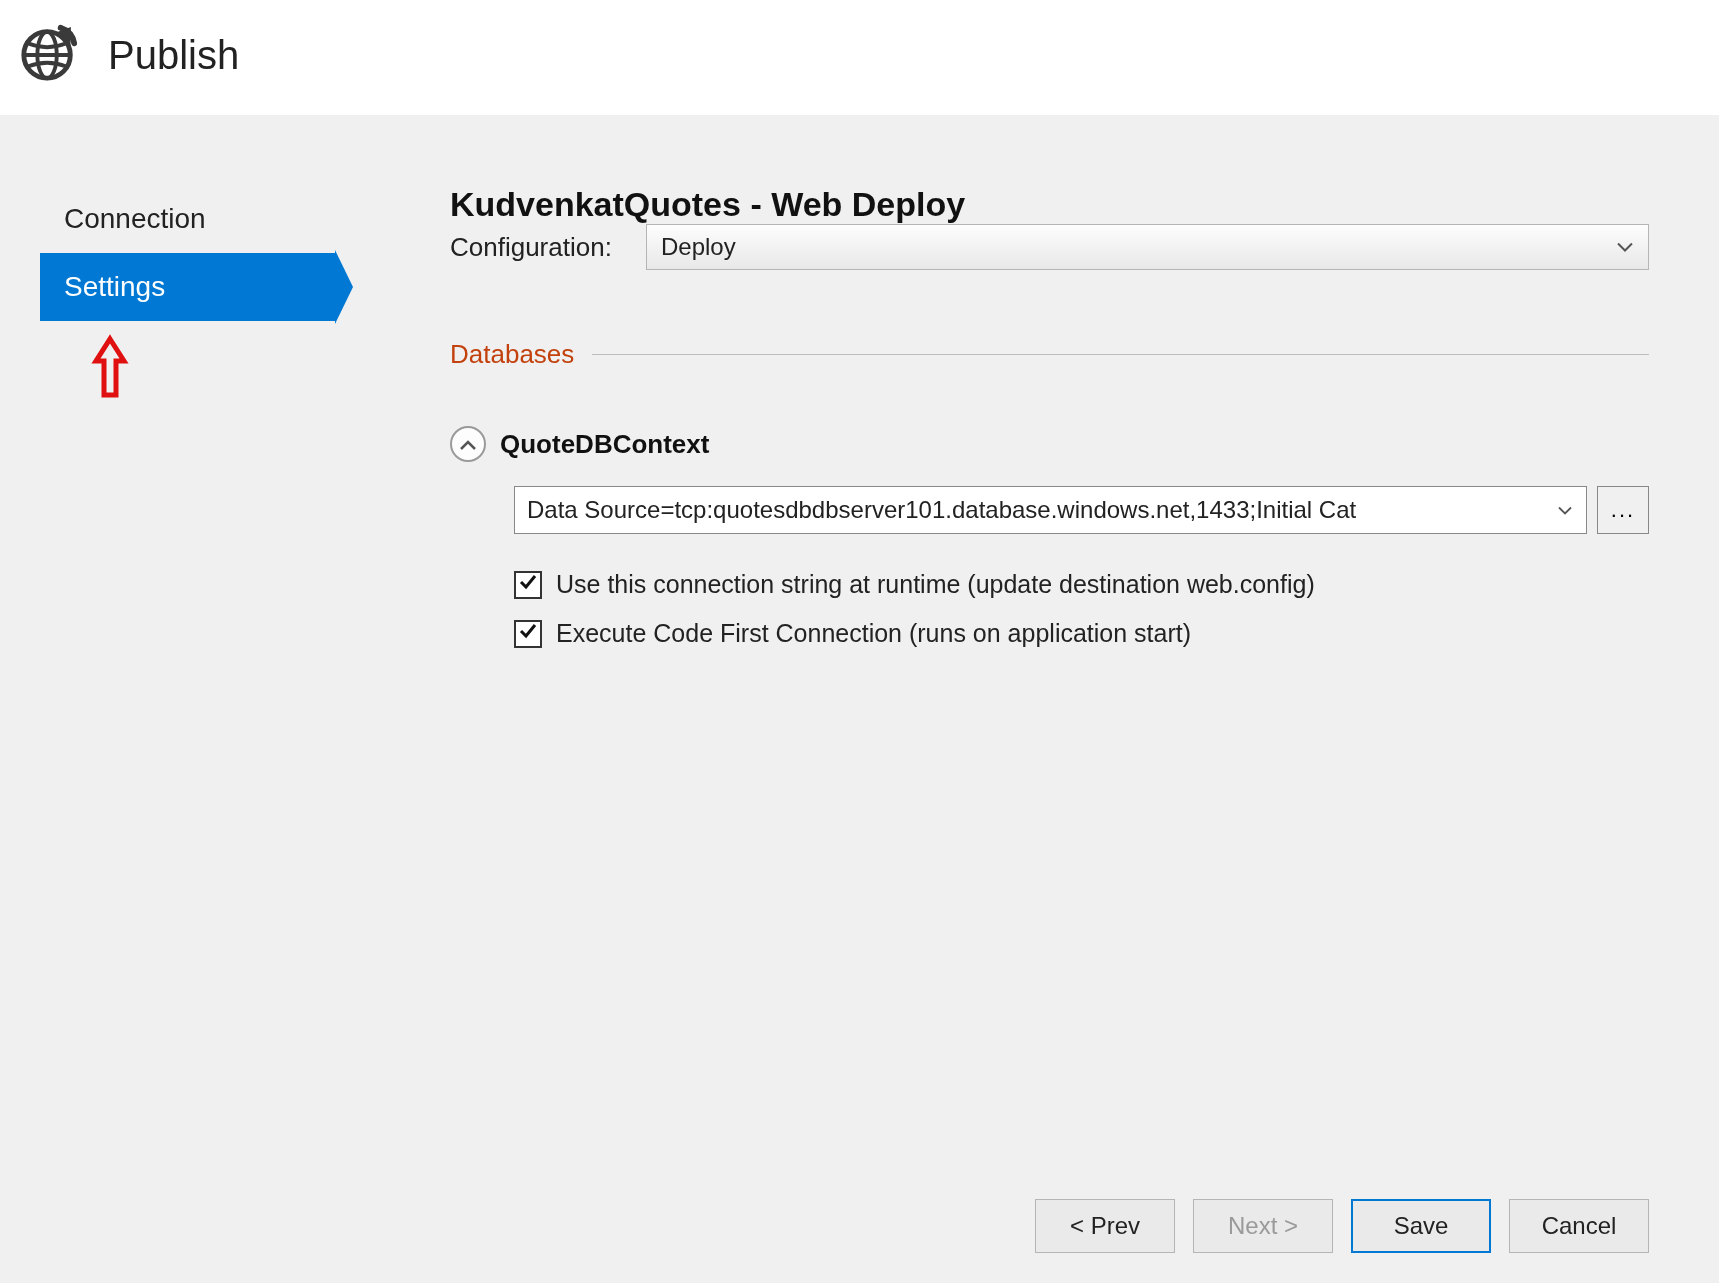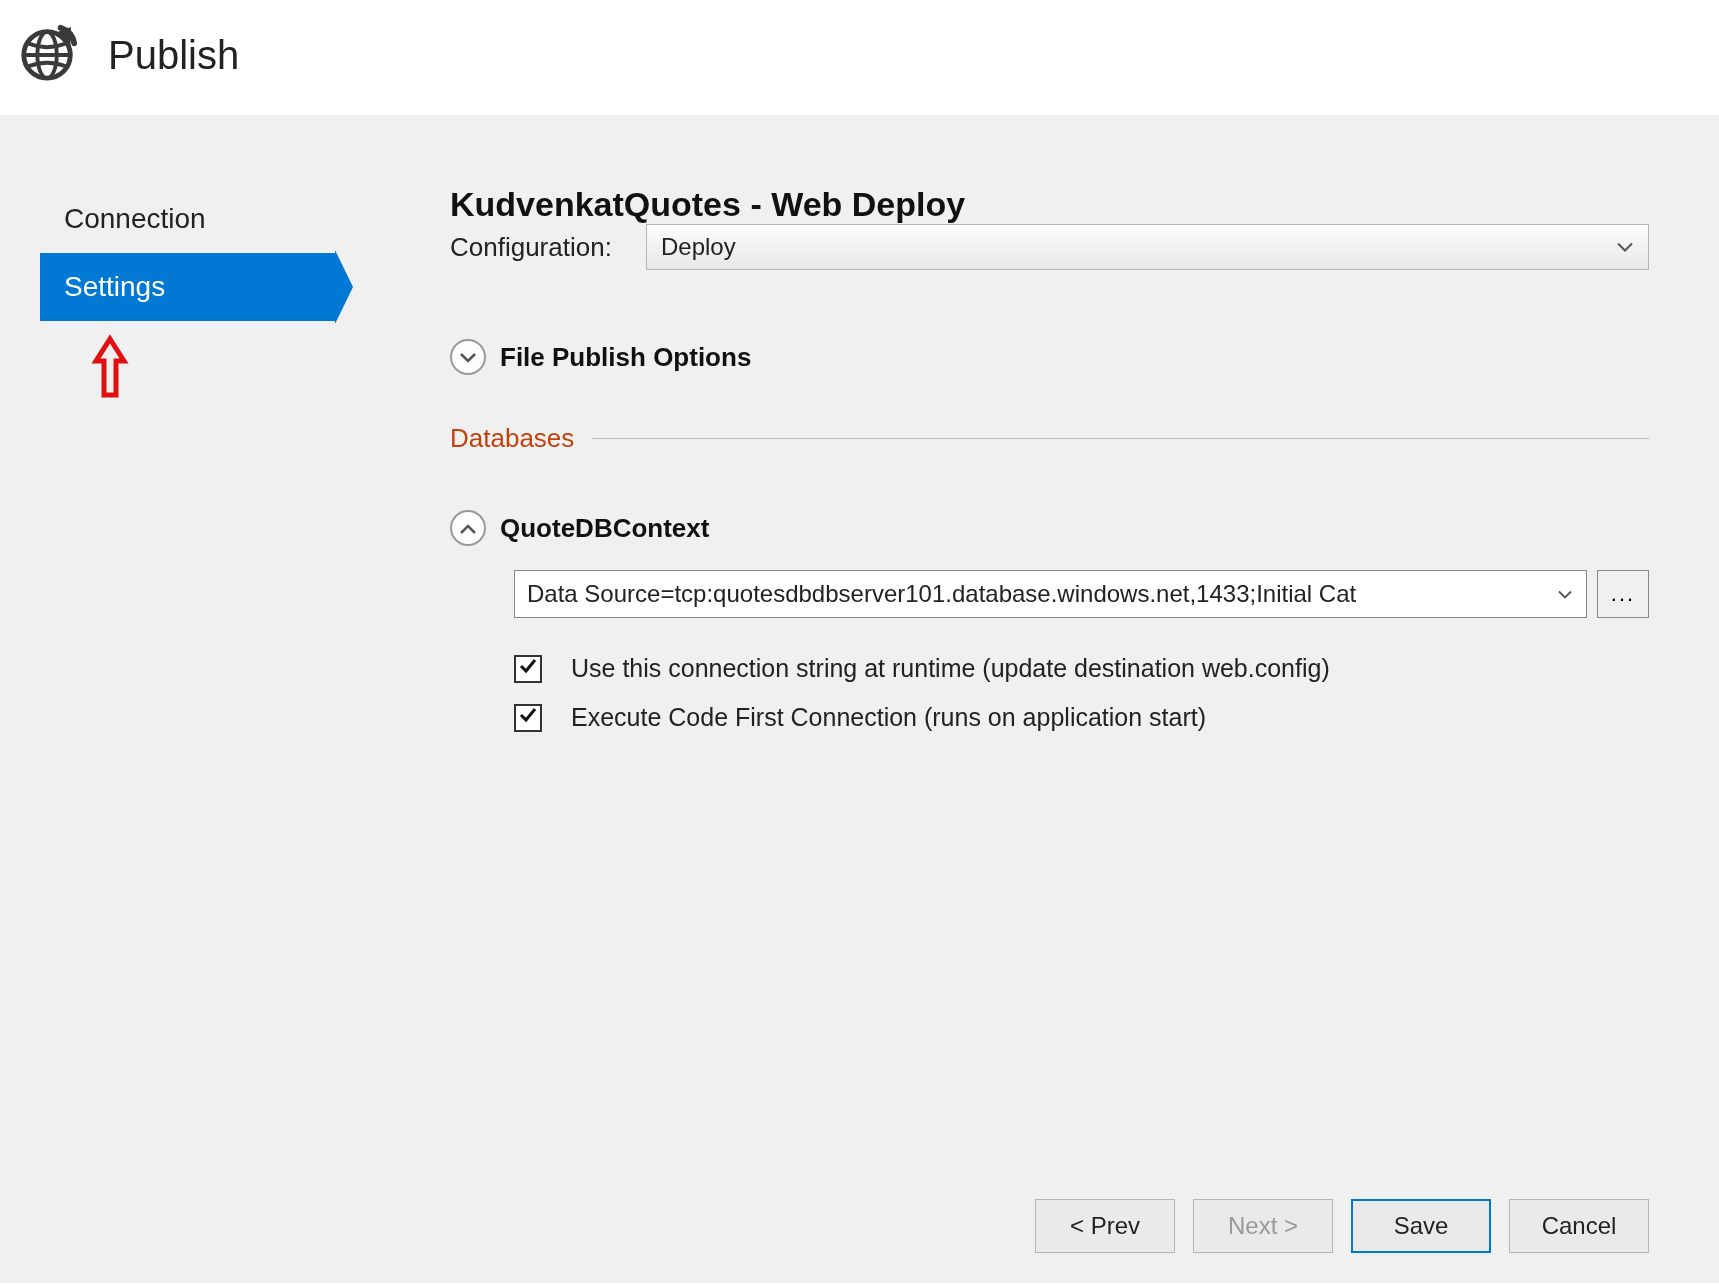--- a/index.html
+++ b/index.html
@@ -180,21 +180,21 @@
     height: 48px;
     background: #f0f0f0;
     border: 1px solid #888;
     font-size: 22px;
     cursor: pointer;
     letter-spacing: 2px;
   }
   .check-row {
     display: flex;
     align-items: center;
-    gap: 29px;
+    gap: 14px;
     margin: 0 0 20px 64px;
   }
   .chk {
     width: 28px;
     height: 28px;
     border: 2px solid #333;
     background: #fff;
     display: flex;
     align-items: center;
     justify-content: center;
@@ -265,30 +265,20 @@
           <span>Deploy</span>
         </button>
         <span class="select-chevron">
           <svg width="16" height="10" viewBox="0 0 16 10">
               <path d="M1 1 L8 8 L15 1" fill="none" stroke="#555" stroke-width="2"></path>
             </svg>
         </span>
       </div>
     </div>
 
-    <div class="expand-row">
-      <div class="expand-btn">
-        <span>
-          <svg width="16" height="10" viewBox="0 0 16 10">
-              <path d="M1 1 L8 8 L15 1" fill="none" stroke="#555" stroke-width="2.5"></path>
-            </svg>
-        </span>
-      </div>
-      <div class="expand-label">File Publish Options</div>
-    </div>
 
     <div class="section-label">
       <div class="text">Databases</div>
       <div class="line"></div>
     </div>
 
     <div class="db-content">
       <div class="expand-row" style="margin-bottom:10px;">
         <div class="expand-btn">
           <span>

